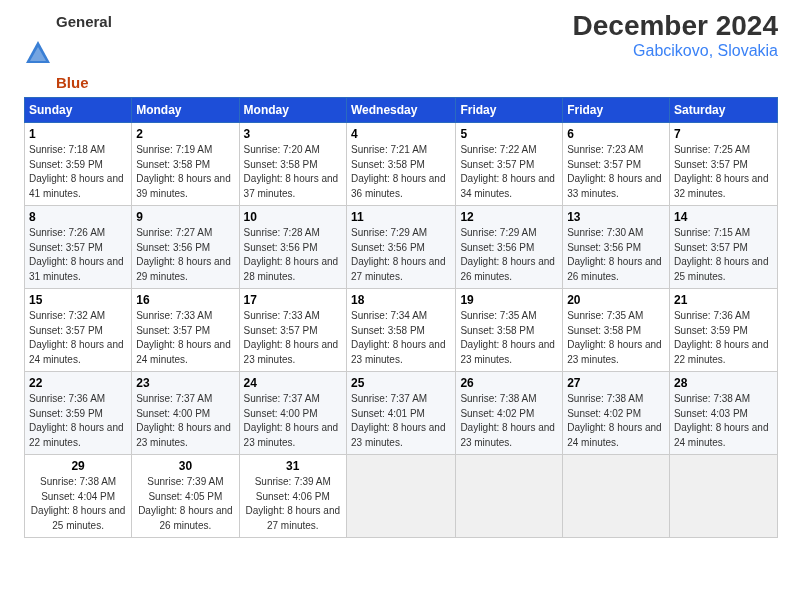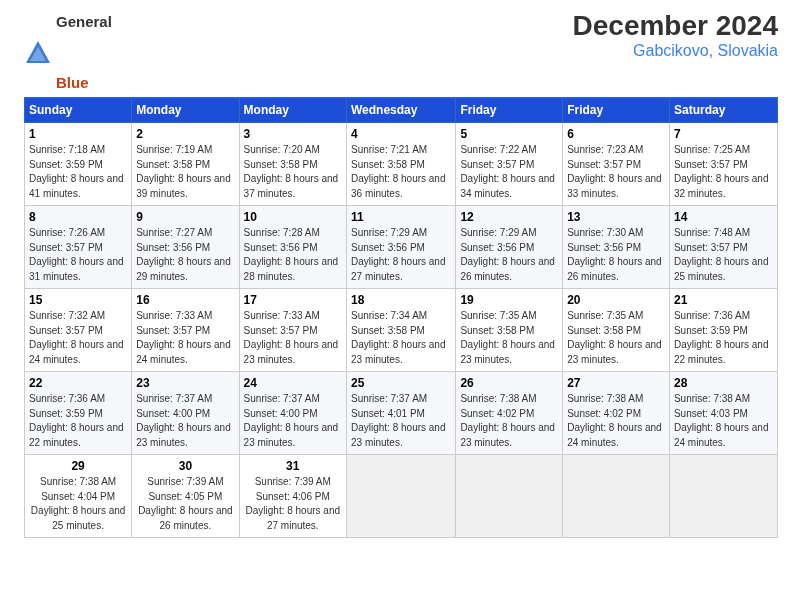--- a/index.html
+++ b/index.html
@@ -187,21 +187,21 @@
 Daylight: 8 hours
 and 27 minutes.</span></td>
           <td><span class="day-num">12</span><span class="day-detail">Sunrise: 7:29 AM
 Sunset: 3:56 PM
 Daylight: 8 hours
 and 26 minutes.</span></td>
           <td><span class="day-num">13</span><span class="day-detail">Sunrise: 7:30 AM
 Sunset: 3:56 PM
 Daylight: 8 hours
 and 26 minutes.</span></td>
-          <td><span class="day-num">14</span><span class="day-detail">Sunrise: 7:48 AM
+          <td><span class="day-num">14</span><span class="day-detail">Sunrise: 7:15 AM
 Sunset: 3:57 PM
 Daylight: 8 hours
 and 25 minutes.</span></td>
         </tr>
         <tr>
           <td><span class="day-num">15</span><span class="day-detail">Sunrise: 7:32 AM
 Sunset: 3:57 PM
 Daylight: 8 hours
 and 24 minutes.</span></td>
           <td><span class="day-num">16</span><span class="day-detail">Sunrise: 7:33 AM

